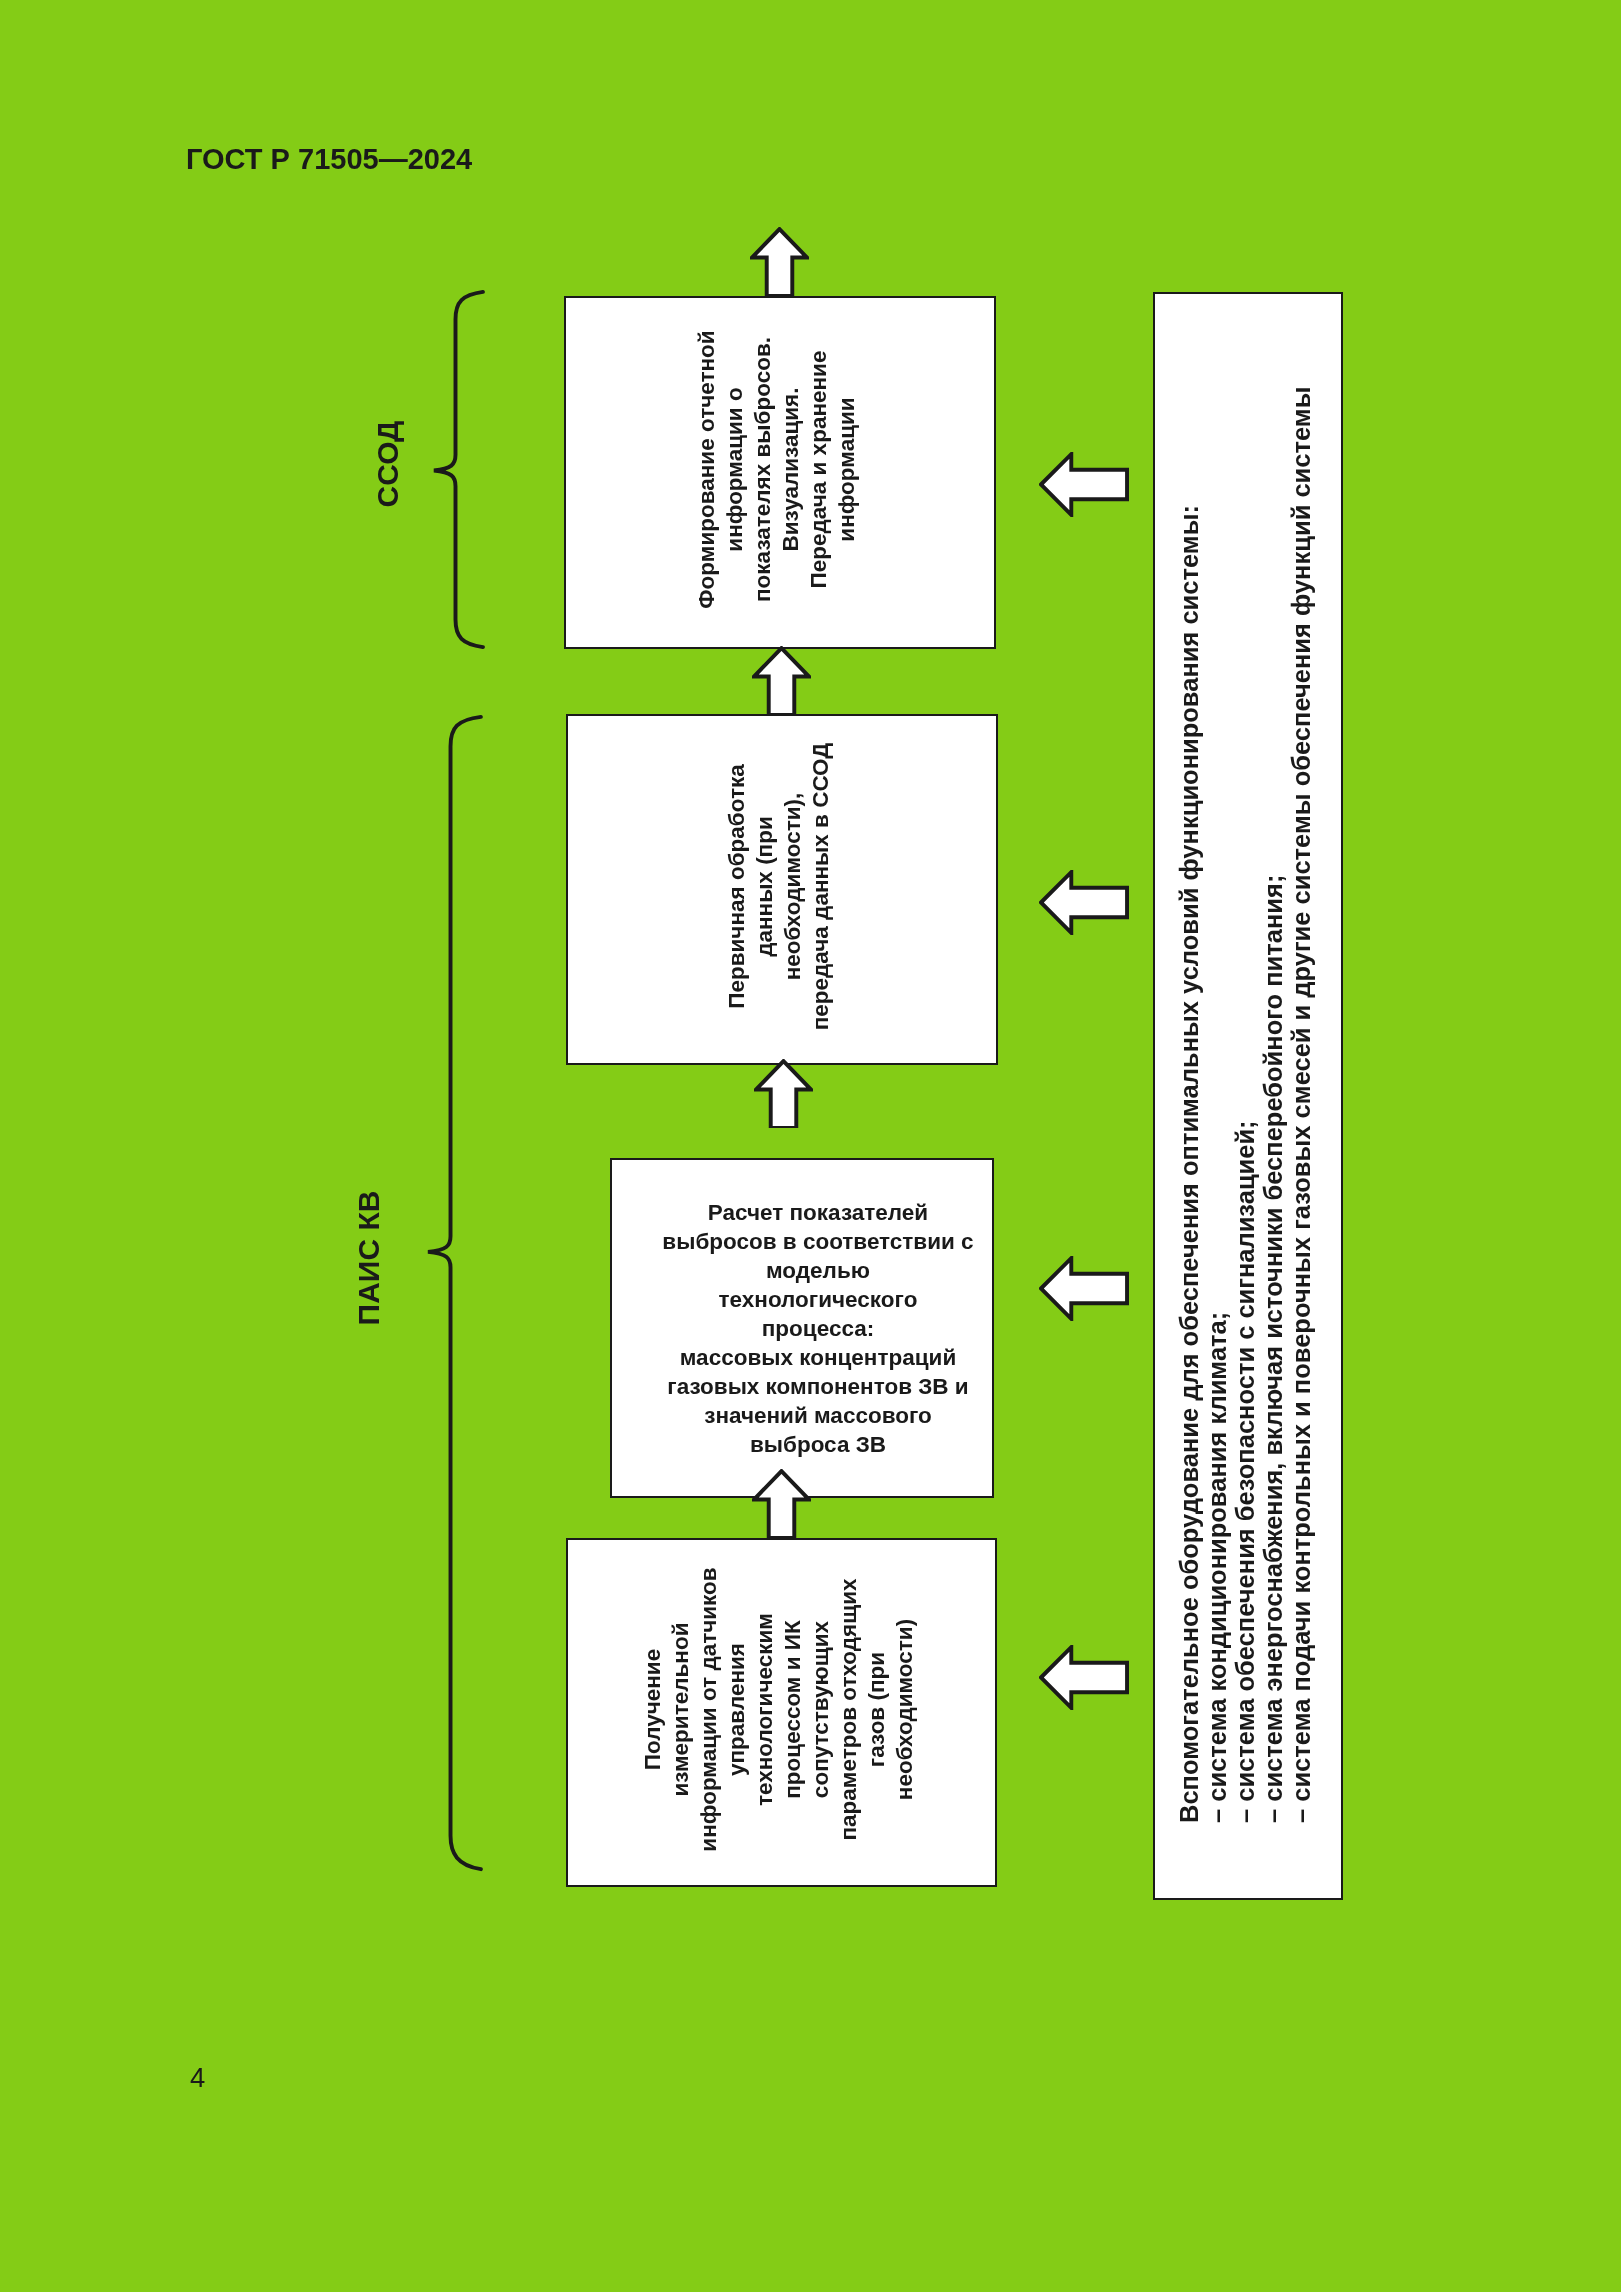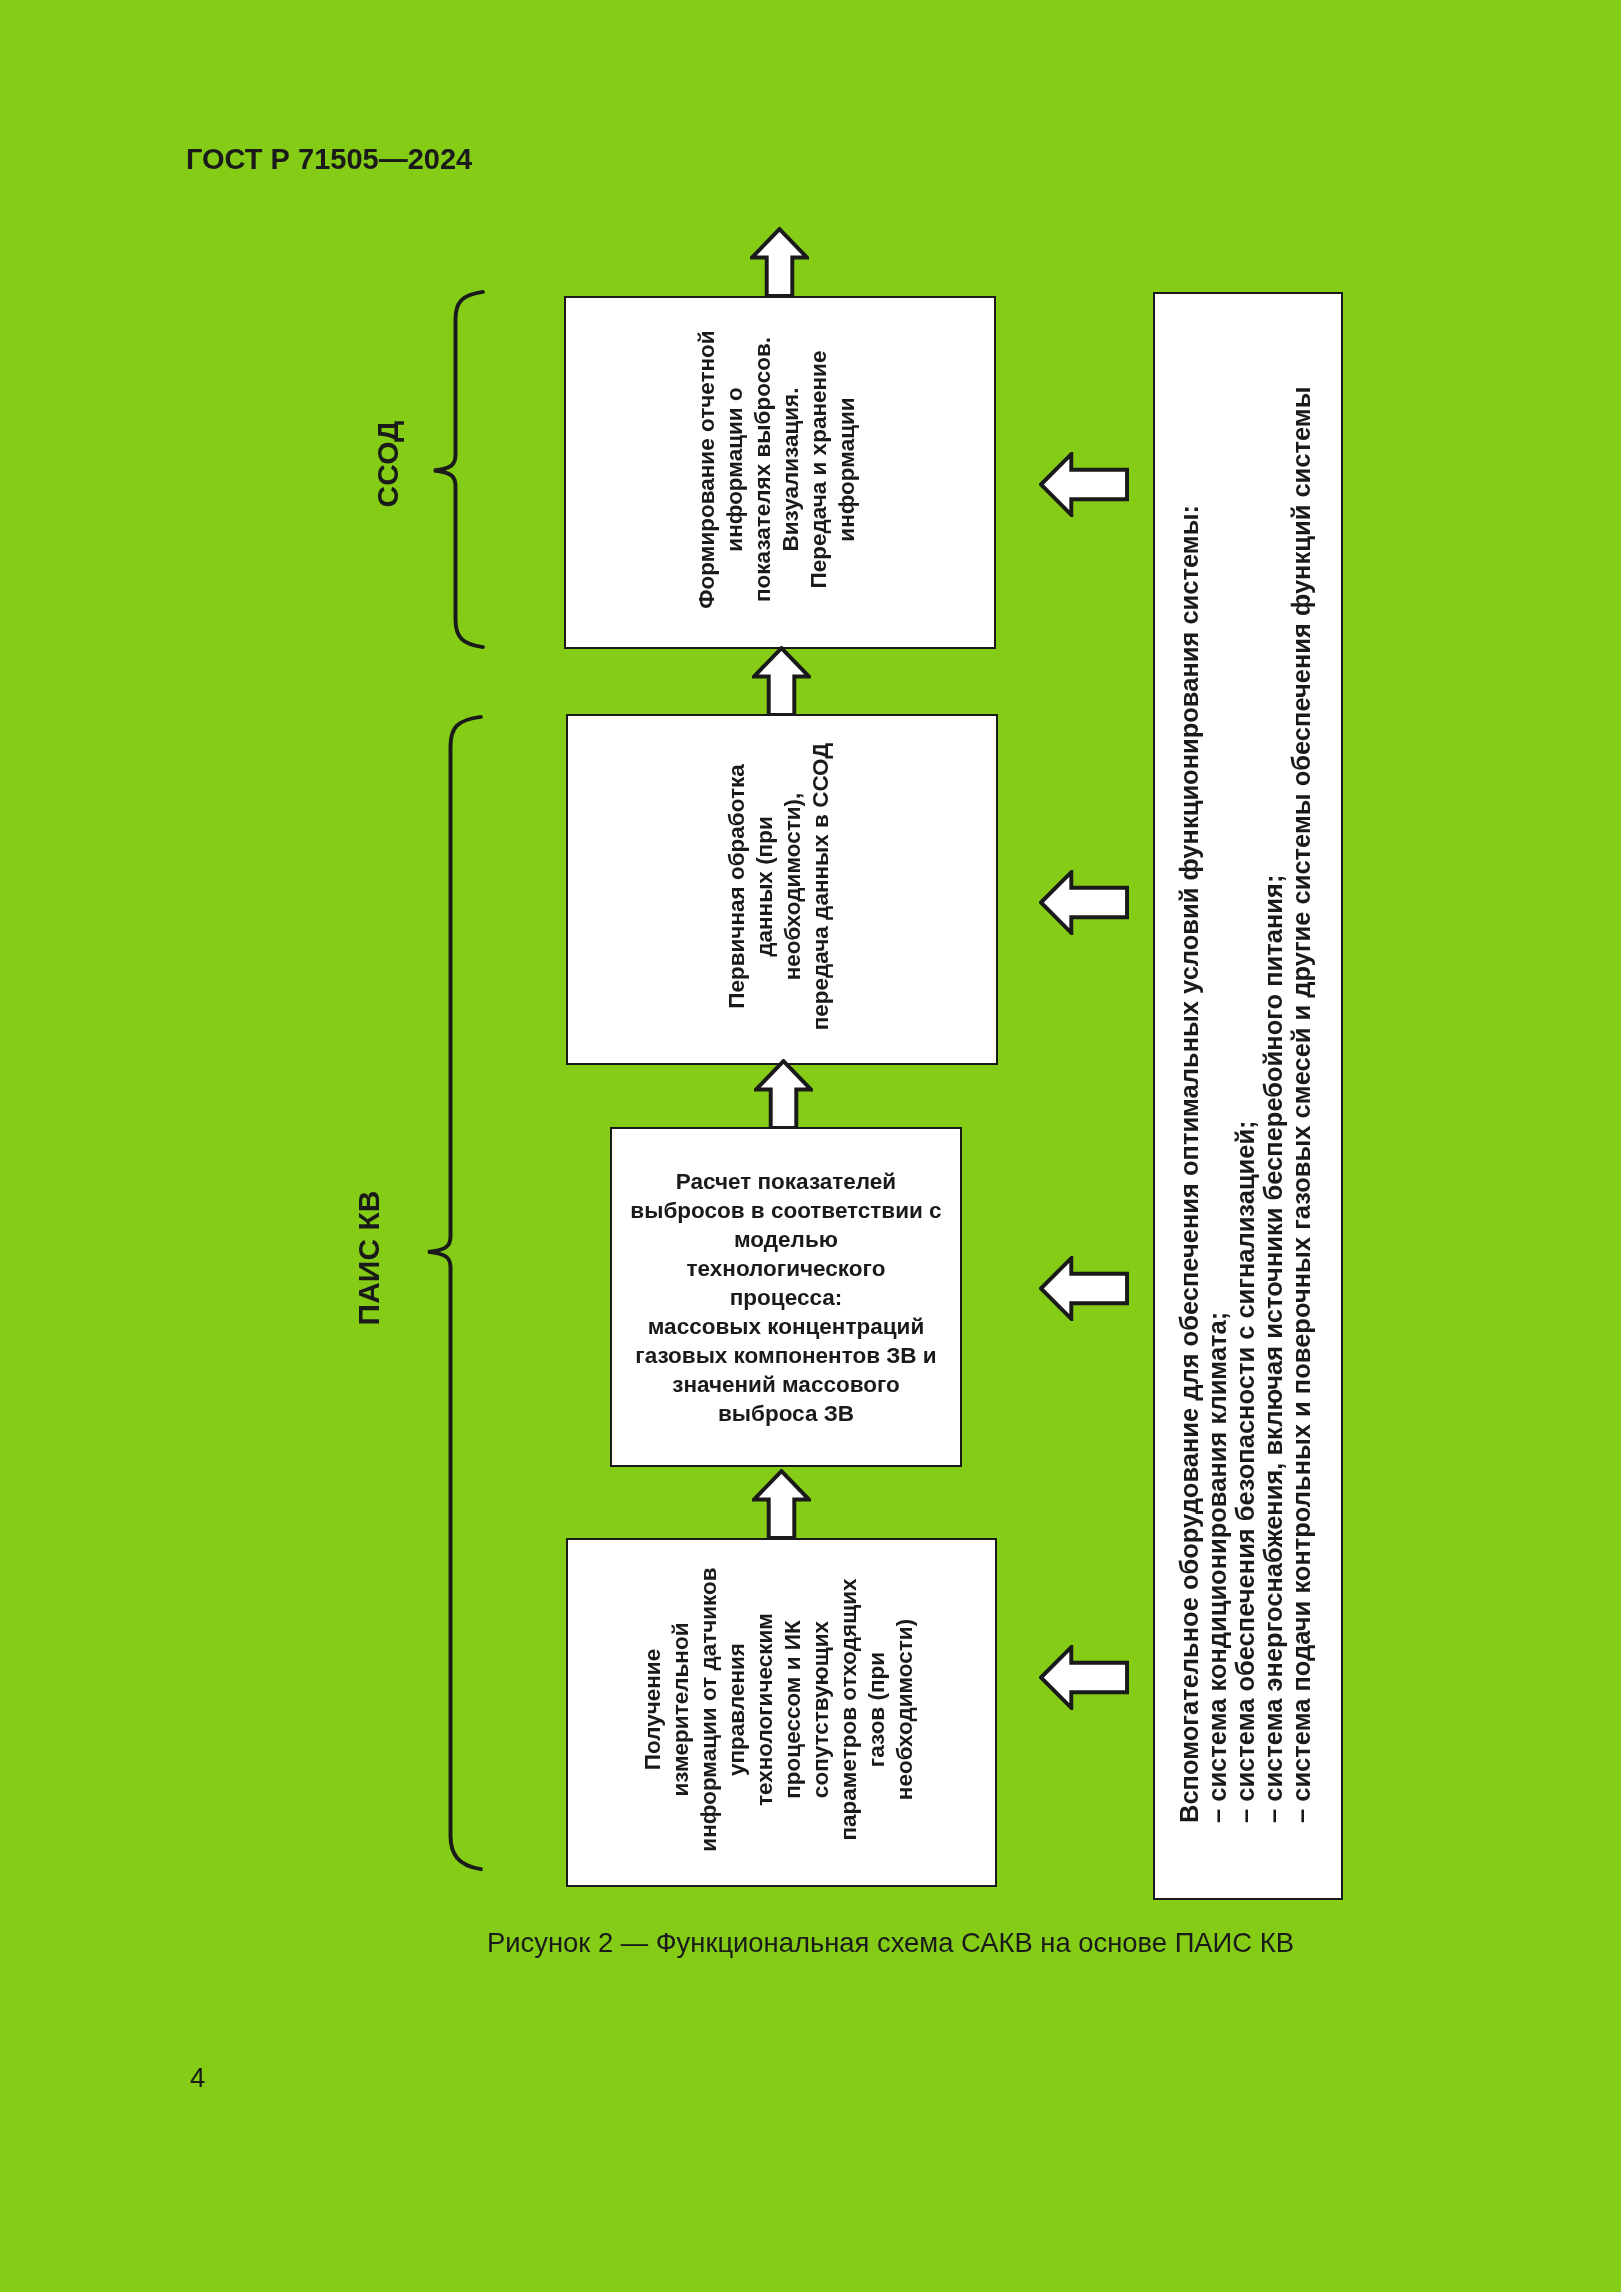--- a/index.html
+++ b/index.html
@@ -81,21 +81,21 @@
 данных (при
 необходимости),
 передача данных в ССОД</div>
       </div>
     </div>
 
     <svg class="abs" style="left:754px; top:1059px;" width="59" height="69" viewBox="0 0 60 70">
       <polygon class="arrow" points="30,2 58,31 43,31 43,70 17,70 17,31 2,31"></polygon>
     </svg>
 
-    <div class="fbox" style="left:610px; top:1127px; width:348px; height:336px;">
+    <div class="fbox" style="left:610px; top:1158px; width:348px; height:336px;padding-left:32px;">
       <div class="hbox-inner">
         <div class="boxtext">Расчет показателей
 выбросов в соответствии с
 моделью
 технологического
 процесса:
 массовых концентраций
 газовых компонентов ЗВ и
 значений массового
 выброса ЗВ</div>
@@ -149,17 +149,16 @@
     </svg>
     <div class="group-label" style="left:388px; top:464px;">ССОД</div>
 
     <svg class="abs" style="left:418px; top:713px;" width="67" height="1164" viewBox="0 0 68 1188">
       <path class="stroke" d="M 64,4 C 40,7 33,15 33,34 L 33,534 C 33,544 29,548 10,550 C 29,552 33,556 33,566 L 33,1146 C 33,1164 40,1176 64,1180"></path>
     </svg>
     <div class="group-label" style="left:369px; top:1258px;">ПАИС КВ</div>
 
   </div>
 
-  <div class="abs caption">Рисунок 2 — Функциональная схема САКВ на основе ПАИС КВ</div>
   <div class="abs page-number">4</div>
 
 </div>
 
 
 </body></html>

